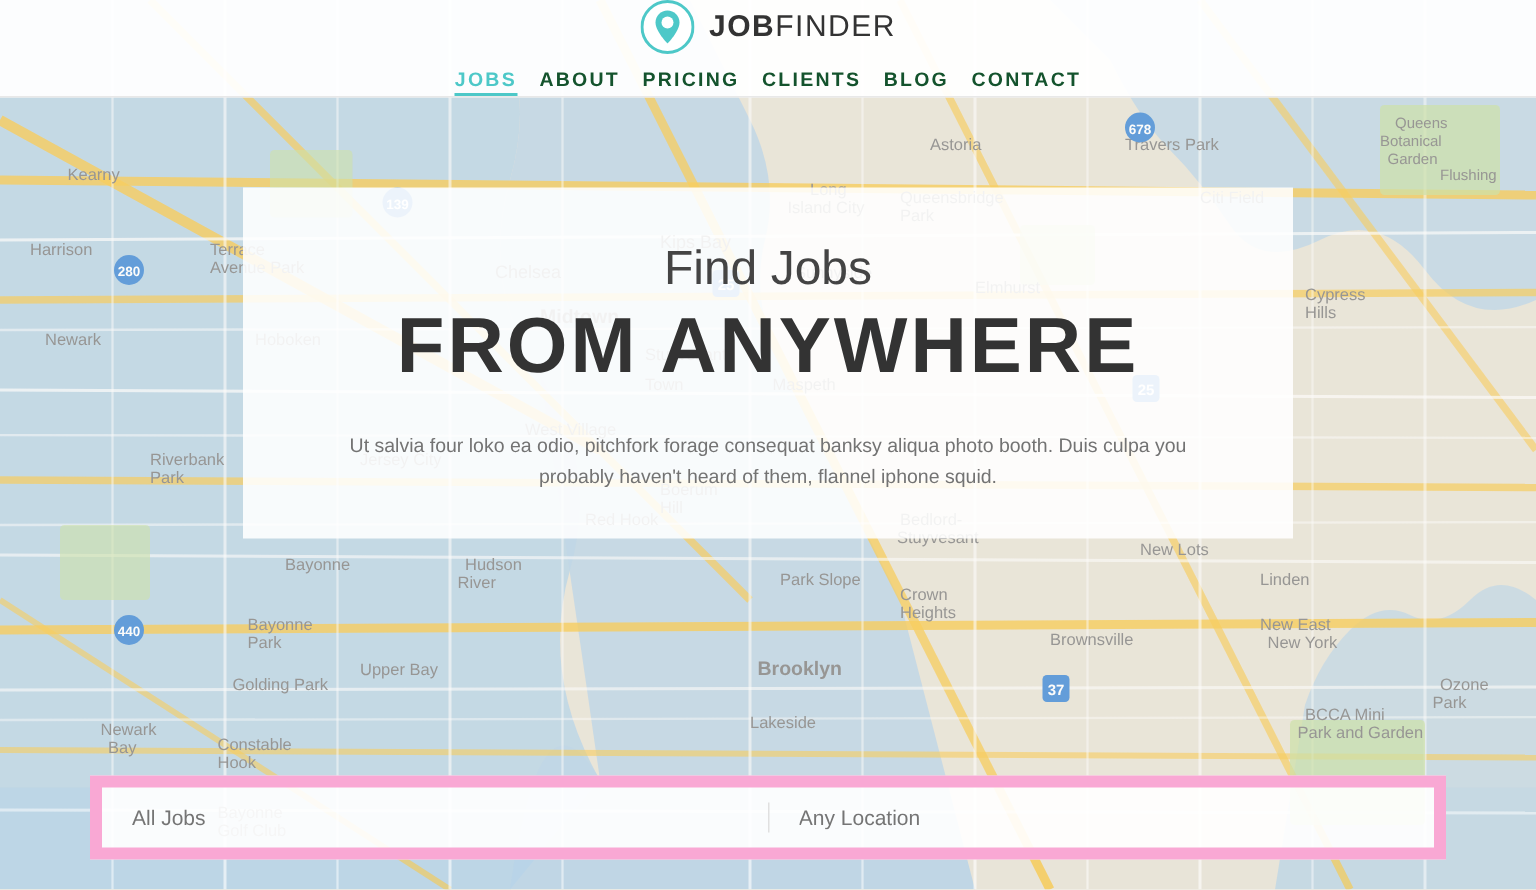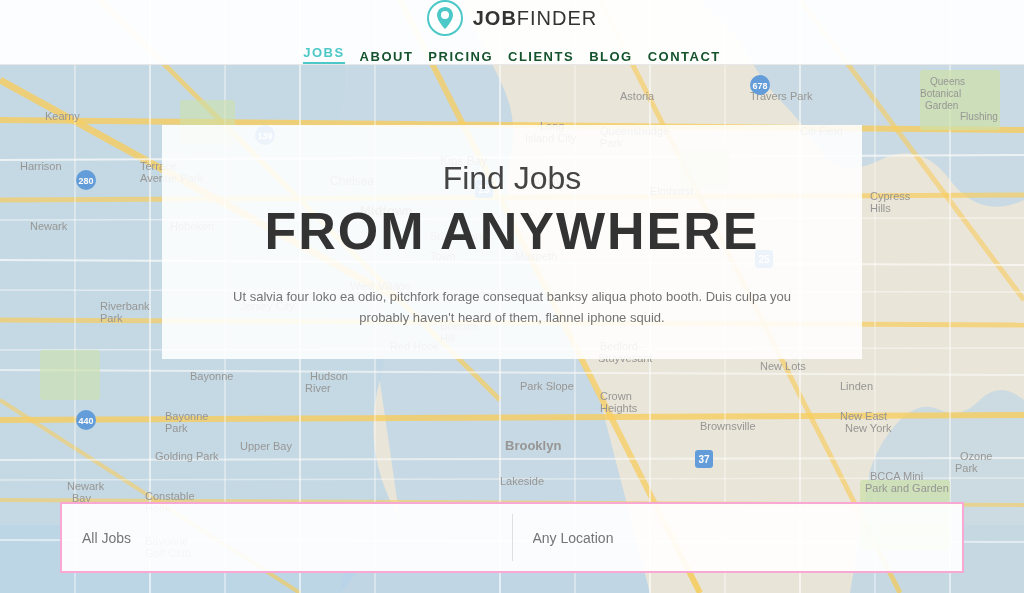--- a/index.html
+++ b/index.html
@@ -45,21 +45,21 @@
       color: #333;
     }
 
     #logo-text strong {
       font-weight: 800;
       color: #333;
     }
 
     #nav {
       display: flex;
-      align-items: flex-end;
+      align-items: flex-start;
       gap: 15px;
     }
 
     .nav-item {
       font-size: 13px;
       font-weight: 600;
       letter-spacing: 1.5px;
       color: #14532d;
       text-transform: uppercase;
       cursor: pointer;
@@ -134,23 +134,23 @@
     }
 
     
     #search-bar {
       position: absolute;
       bottom: 20px;
       left: 60px;
       right: 60px;
       z-index: 10;
       background: rgba(255,255,255,0.92);
-      border: 2px solid #f9a8d4;
-      display: flex;
-      height: 71px;
+      border: 8px solid #f9a8d4;
+      display: flex;
+      height: 56px;
     }
 
     #search-jobs {
       flex: 1;
       padding: 0 20px;
       font-size: 14px;
       color: #aaa;
       border: none;
       outline: none;
       background: transparent;

